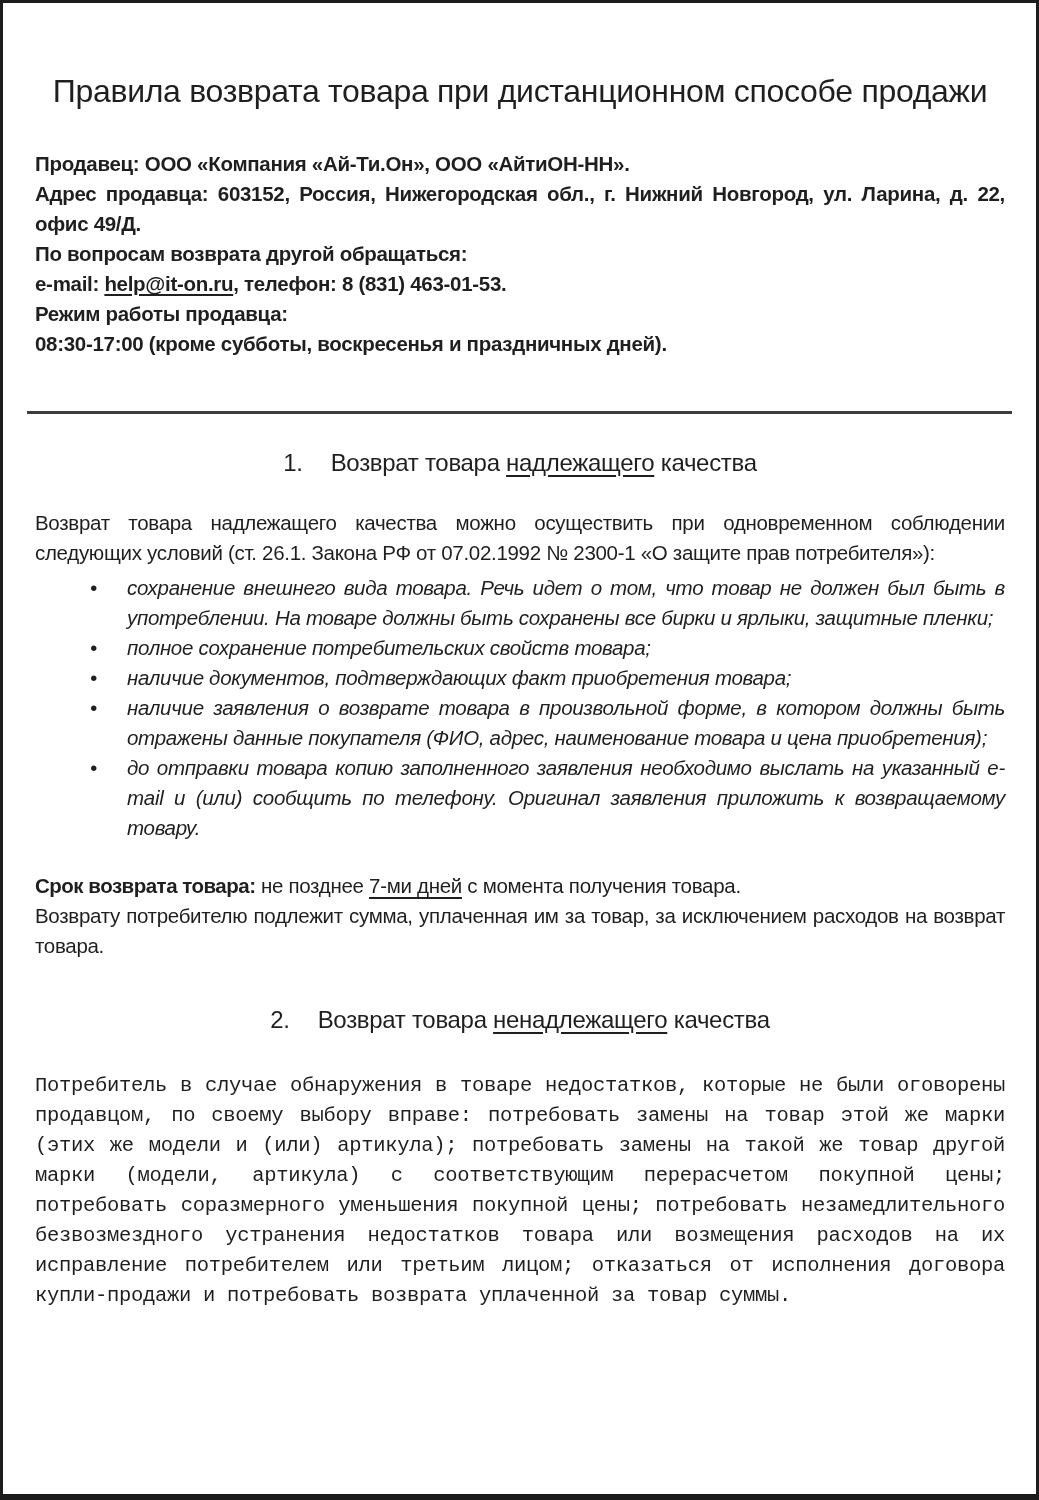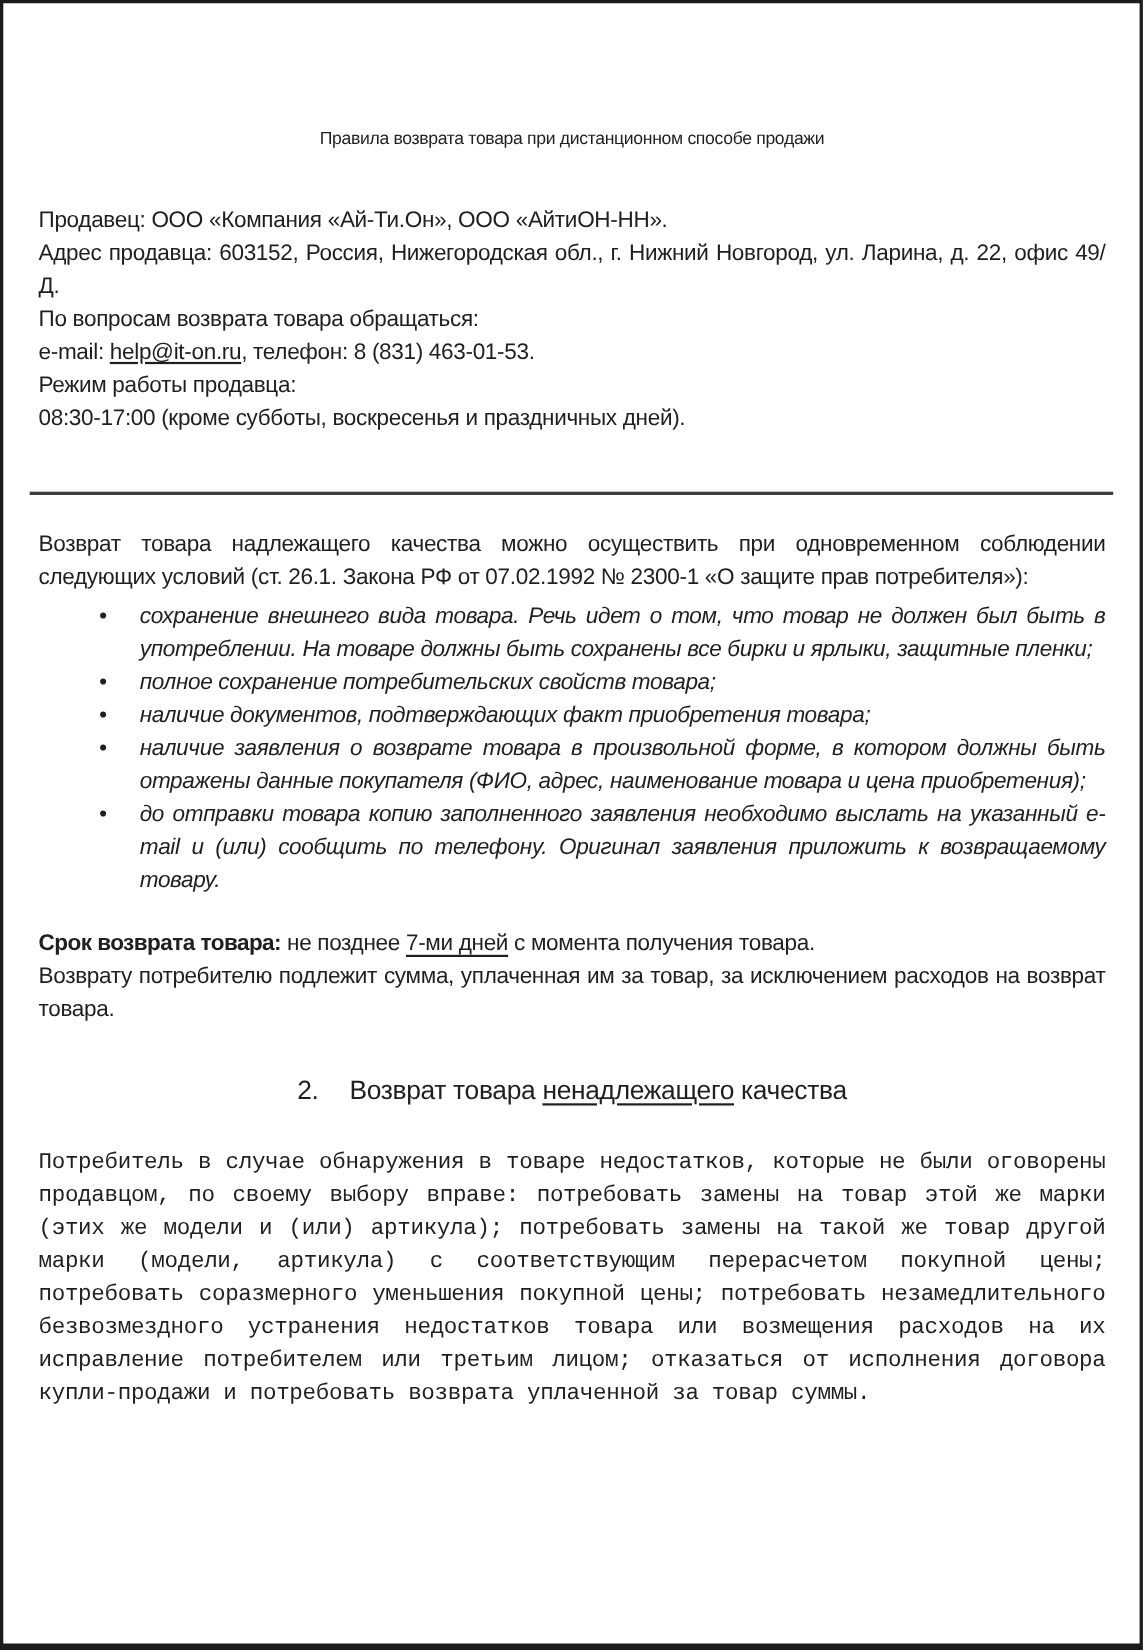--- a/index.html
+++ b/index.html
@@ -16,32 +16,32 @@
     background: #ffffff;
     border: 3px solid #1c1c1c;
     border-bottom-width: 6px;
     padding: 0 31px 0 32px;
     overflow: hidden;
     font-family: "Liberation Sans", sans-serif;
     color: #1f1f1f;
     letter-spacing: -0.3px;
   }
   .doc-title {
-    margin: 108px 0 0 0;
+    margin: 72px 0 0 0;
     text-align: center;
-    font-size: 16px;
+    font-size: 32px;
     font-weight: normal;
     line-height: 32px;
   }
   .seller-block {
     margin-top: 42px;
     font-size: 21px;
     line-height: 33px;
   }
-  .seller-block p { margin: 0; }
+  .seller-block p { margin: 0; font-weight: bold; }
   .just {
     text-align: justify;
     text-align-last: left;
   }
   .email-link {
     color: inherit;
     text-decoration: underline;
     text-underline-offset: 3px;
     cursor: pointer;
     margin-top: 40px;
@@ -98,28 +98,29 @@
 </head>
 <body>
 
 <div class="page">
 
   <h1 class="doc-title">Правила возврата товара при дистанционном способе продажи</h1>
 
   <div class="seller-block body-text">
     <p>Продавец: ООО «Компания «Ай-Ти.Он», ООО «АйтиОН-НН».</p>
     <p class="just">Адрес продавца: 603152, Россия, Нижегородская обл., г. Нижний Новгород, ул. Ларина, д. 22, офис 49/Д.</p>
-    <p>По вопросам возврата товара обращаться:</p>
+    <p>По вопросам возврата другой обращаться:</p>
     <p><span>e-mail: </span><a class="email-link">help@it-on.ru</a><span>, телефон: 8 (831) 463-01-53.</span></p>
     <p>Режим работы продавца:</p>
     <p>08:30-17:00 (кроме субботы, воскресенья и праздничных дней).</p>
   </div>
 
   <hr class="divider">
 
+  <h2 class="section-heading"><span class="num">1.</span><span><span>Возврат товара </span><span class="u">надлежащего</span><span> качества</span></span></h2>
 
   <p class="body-text intro just">Возврат товара надлежащего качества можно осуществить при одновременном соблюдении следующих условий (ст. 26.1. Закона РФ от 07.02.1992 № 2300-1 «О защите прав потребителя»):</p>
 
   <ul class="bullet-list body-text">
     <li>сохранение внешнего вида товара. Речь идет о том, что товар не должен был быть в употреблении. На товаре должны быть сохранены все бирки и ярлыки, защитные пленки;</li>
     <li>полное сохранение потребительских свойств товара;</li>
     <li>наличие документов, подтверждающих факт приобретения товара;</li>
     <li>наличие заявления о возврате товара в произвольной форме, в котором должны быть отражены данные покупателя (ФИО, адрес, наименование товара и цена приобретения);</li>
     <li>до отправки товара копию заполненного заявления необходимо выслать на указанный e-mail и (или) сообщить по телефону. Оригинал заявления приложить к возвращаемому товару.</li>
   </ul>

